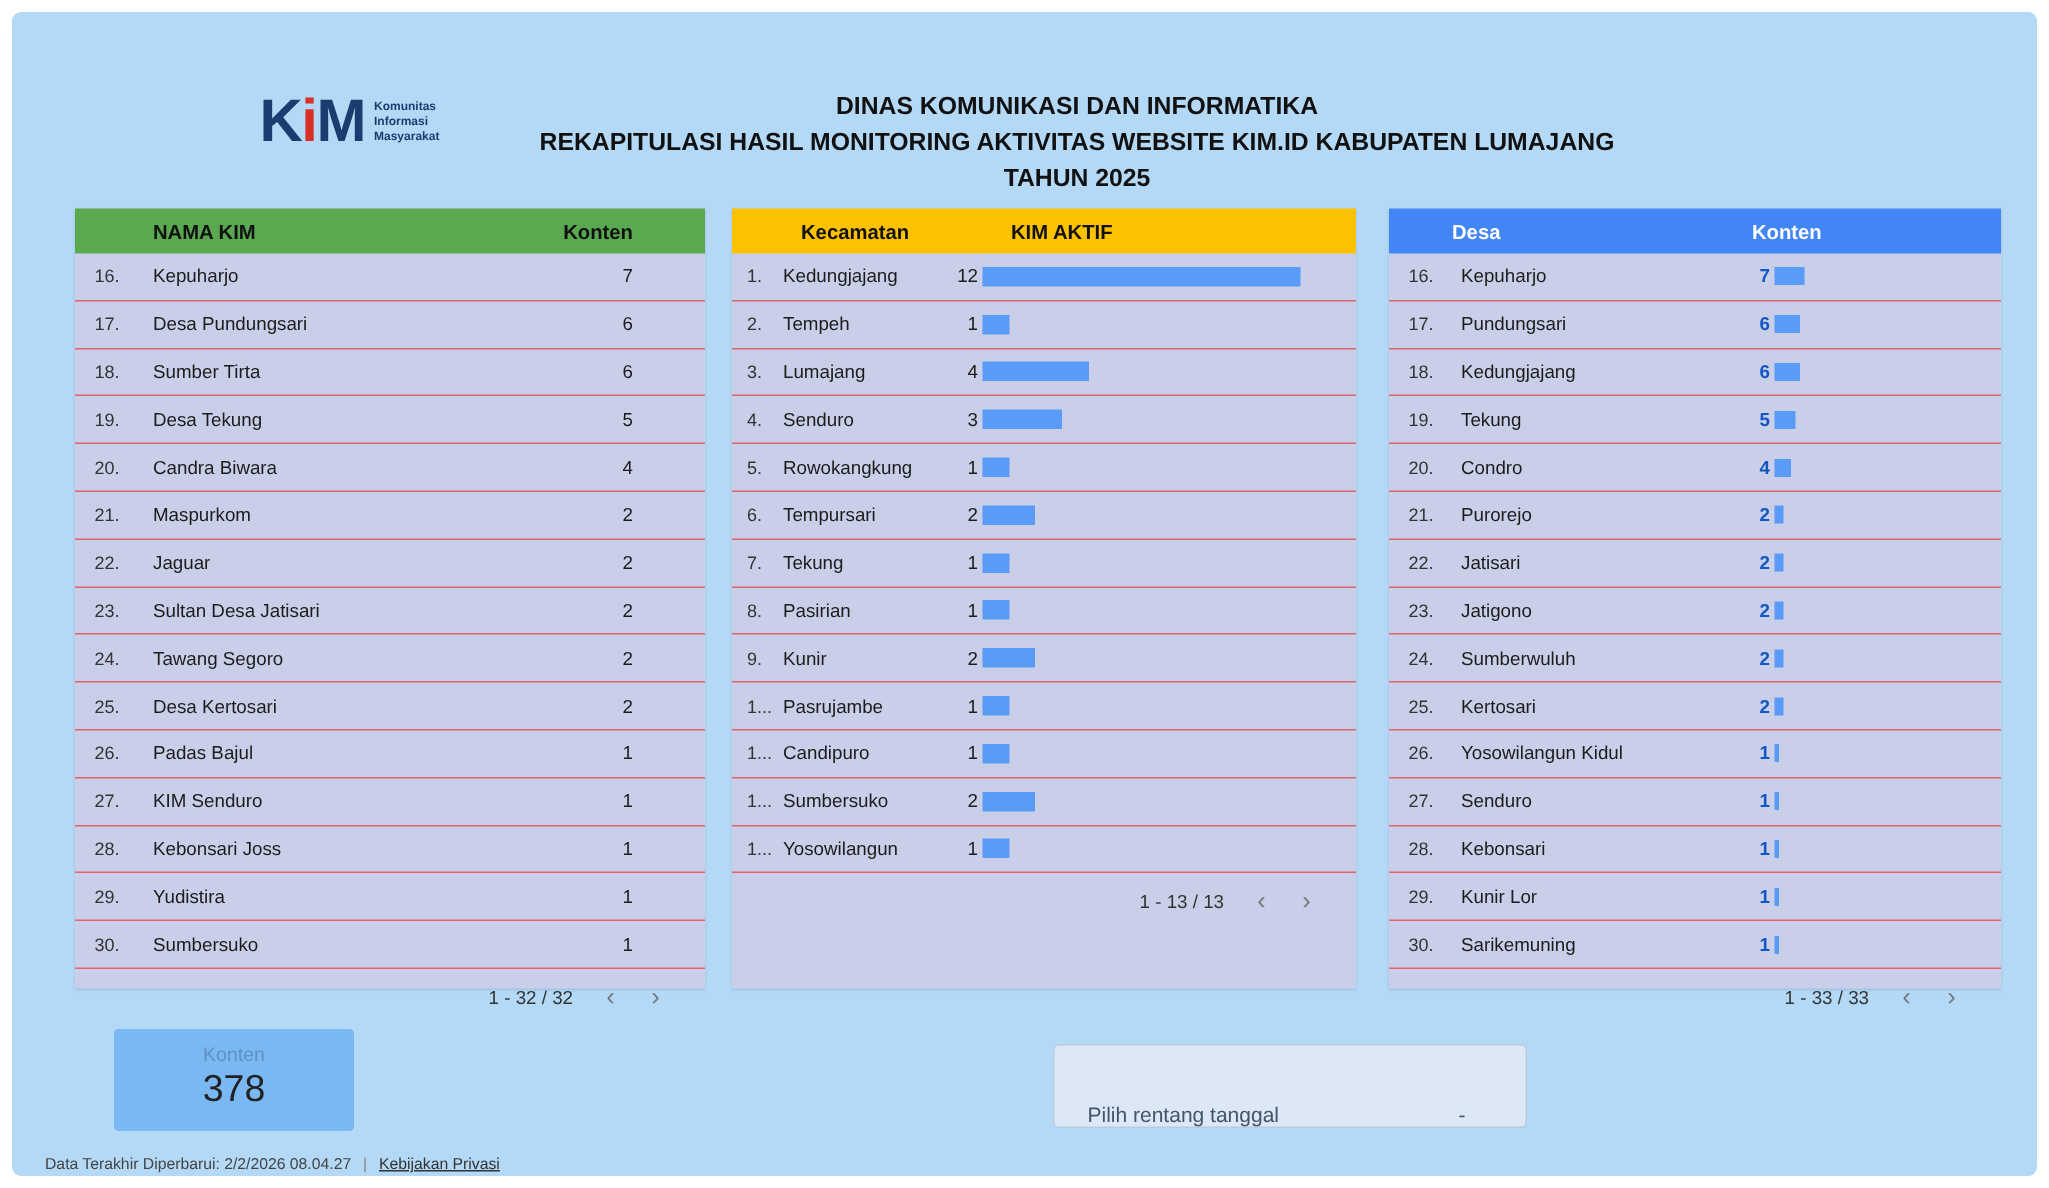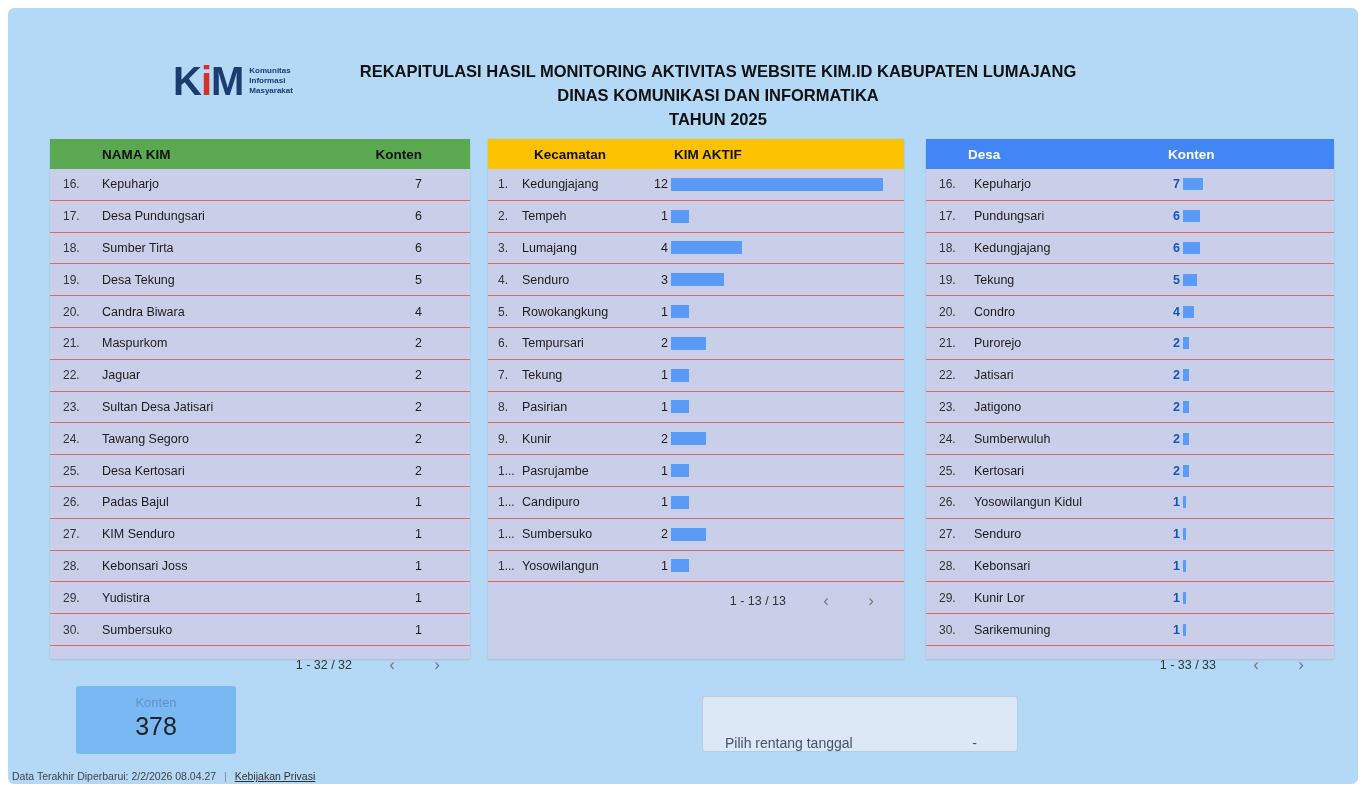--- a/index.html
+++ b/index.html
@@ -122,21 +122,20 @@
   #panel2 { left: 480px; top: 131px; width: 416px; height: 520px; }
   #panel2 .panel-head .h-name { padding-left: 46px; width: 140px; }
   #panel2 .panel-head .h-val { }
   #panel2 .c-idx { width: 34px; padding-left: 10px; }
   #panel2 .c-name { width: 110px; flex: none; }
   #panel2 .bar-cell {
     flex: 1;
     display: flex;
     align-items: center;
     padding-right: 0;
-    margin-left: 16px;
   }
   #panel2 .bar-num {
     width: 20px;
     text-align: right;
     margin-right: 3px;
     color: #1c1c1c;
   }
   #panel2 .bar {
     height: 13px;
     background: #5b9bf8;
@@ -159,21 +158,20 @@
   #panel3 .bar { height: 12px; background: #5b9bf8; }
 
   .pager {
     display: flex;
     align-items: center;
     justify-content: flex-end;
     height: 38px;
     padding-right: 18px;
     font-size: 12.5px;
     color: #333;
-    gap: 15px;
   }
   .pager .arrow {
     width: 30px;
     text-align: center;
     font-size: 17px;
     color: #777;
   }
   .pager .rng { margin-right: 10px; }
 
   
@@ -223,21 +221,21 @@
     top: 660px;
     width: 290px;
     text-align: center;
     color: #111;
   }
   #period .p-label { font-size: 14.5px; font-weight: bold; }
   #period .p-value { font-size: 18px; margin-top: 10px; }
 
   #footnote {
     position: absolute;
-    left: 4px;
+    left: 22px;
     top: 762px;
     font-size: 10.5px;
     color: #444;
   }
   #footnote .sep { margin: 0 5px; color: #888; }
   #footnote .privacy {
     color: #333;
     text-decoration: underline;
   }
 </style>
@@ -249,22 +247,22 @@
   <div class="header">
     <div class="logo">
       <div class="logo-mark">K<span class="i-red">i</span>M</div>
       <div class="logo-text">
         <div>Komunitas</div>
         <div>Informasi</div>
         <div>Masyarakat</div>
       </div>
     </div>
     <div class="title-block">
+      <div>DINAS KOMUNIKASI DAN INFORMATIKA</div>
       <div>REKAPITULASI HASIL MONITORING AKTIVITAS WEBSITE KIM.ID KABUPATEN LUMAJANG</div>
-      <div>DINAS KOMUNIKASI DAN INFORMATIKA</div>
       <div>TAHUN 2025</div>
     </div>
   </div>
 
   <div class="panel panel-green" id="panel1">
     <div class="panel-head">
       <span class="h-name">NAMA KIM</span>
       <span class="h-val">Konten</span>
     </div>
     <div class="rows" id="rows1">

